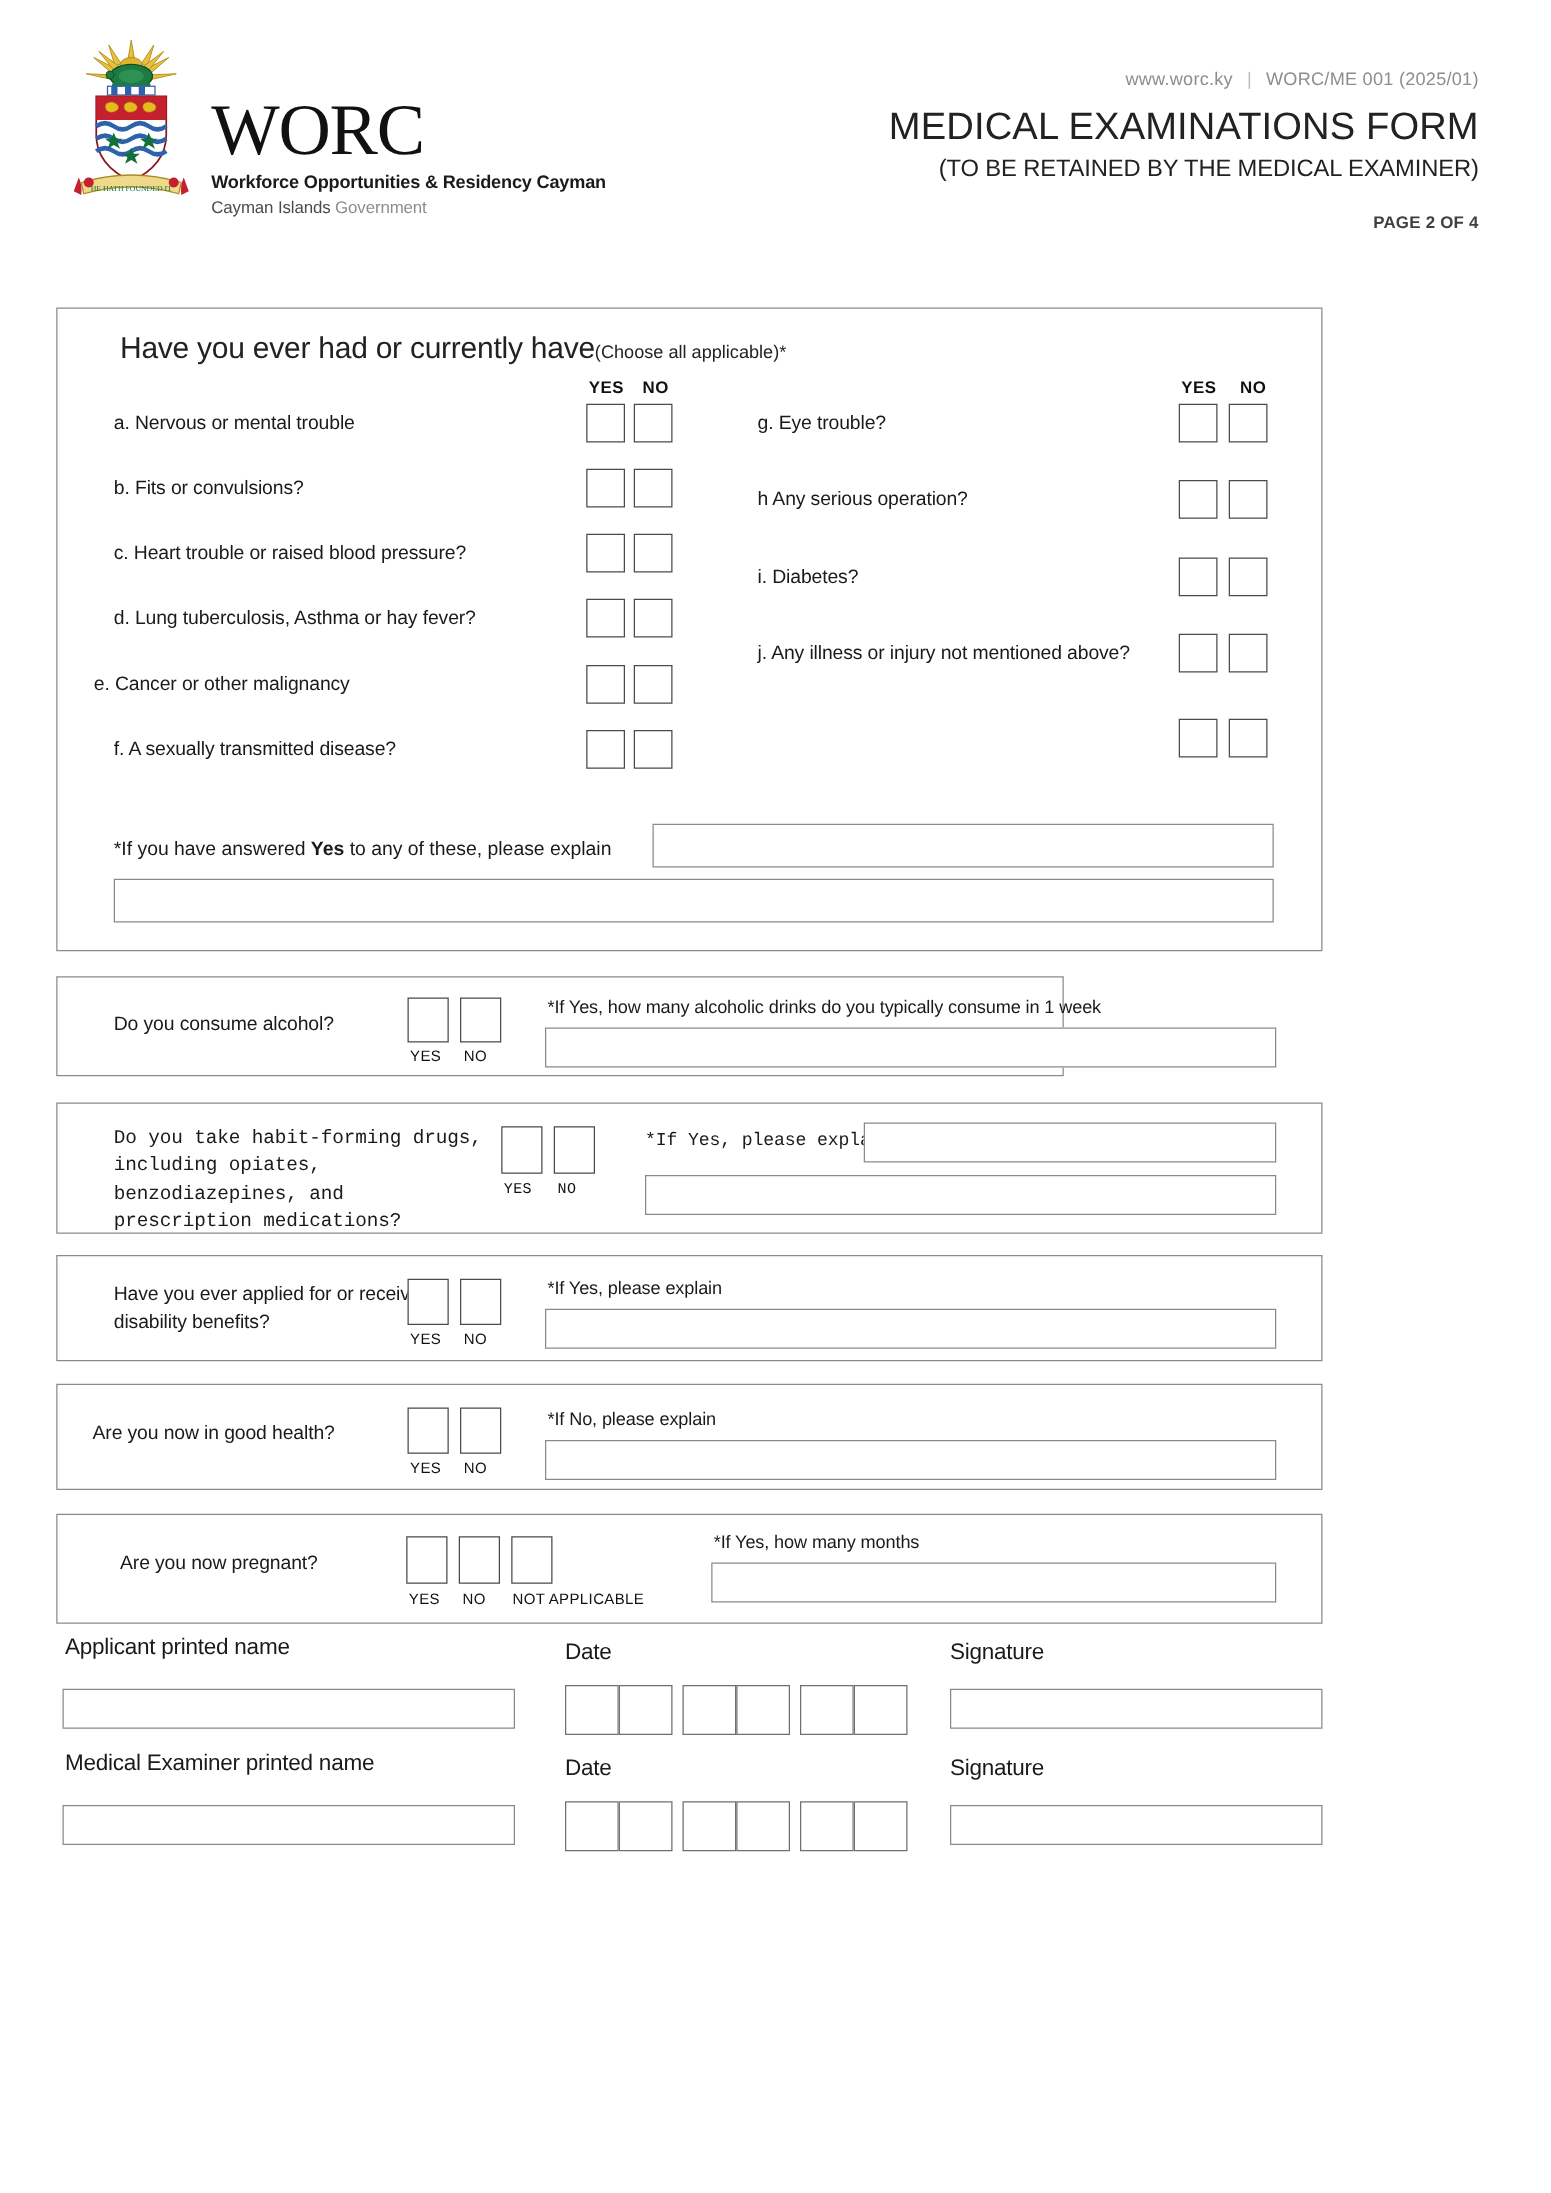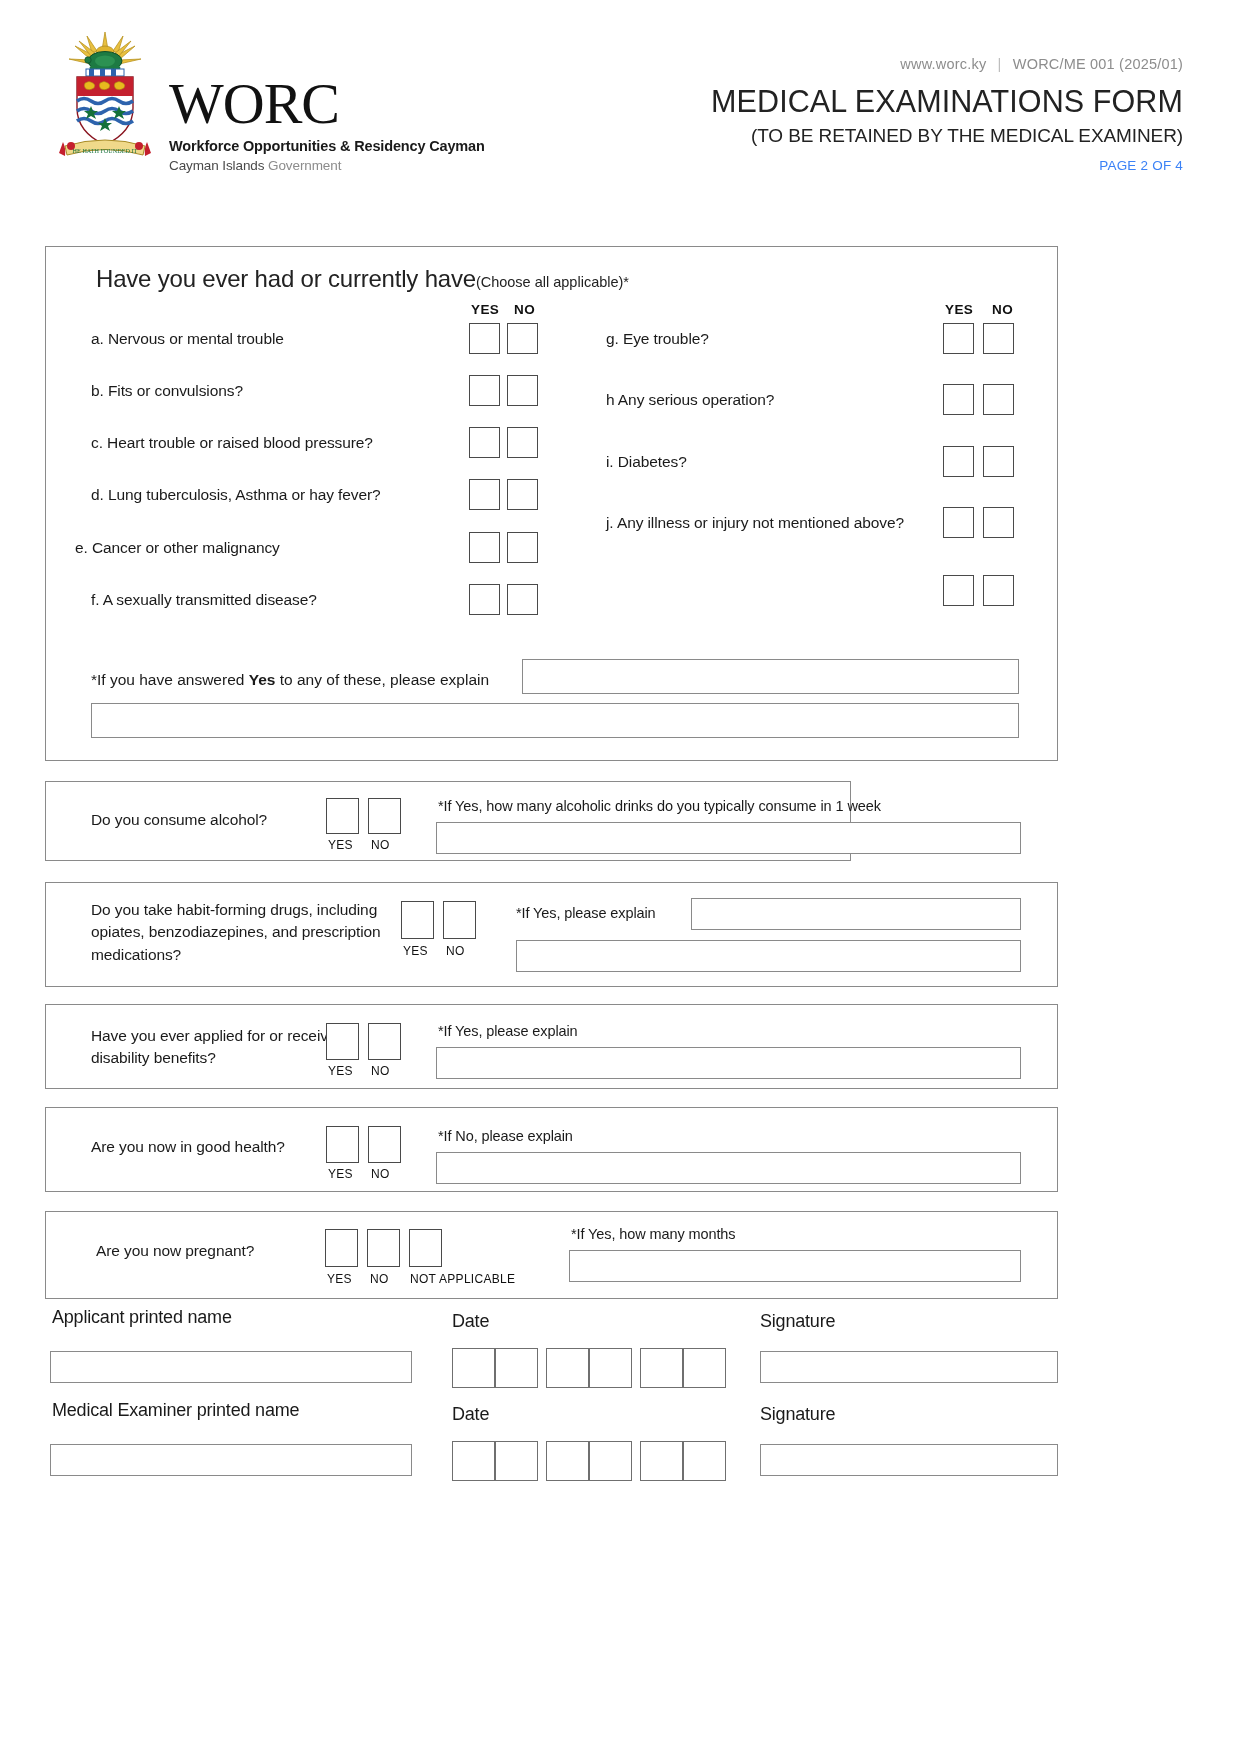--- a/index.html
+++ b/index.html
@@ -18,21 +18,21 @@
   .brand-word{font-family:"Liberation Serif","DejaVu Serif",serif;font-size:58px;line-height:.95;letter-spacing:-1px;color:#111;font-weight:400;}
   .brand-sub1{font-size:14.5px;font-weight:bold;color:#1a1a1a;margin-top:7px;letter-spacing:-.15px;}
   .brand-sub2{font-size:13.5px;color:#8c8c8c;margin-top:4px;letter-spacing:-.1px;}
   .brand-sub2 b{color:#4a4a4a;font-weight:normal;}
 
   .hdr-right{position:absolute;right:58px;top:56px;text-align:right;}
   .hdr-meta{font-size:14.5px;color:#8d8d8d;letter-spacing:.2px;white-space:nowrap;}
   .hdr-meta .sep{padding:0 7px;color:#bdbdbd;}
   .hdr-title{font-size:30.5px;color:#222;margin-top:12px;letter-spacing:.1px;white-space:nowrap;}
   .hdr-subtitle{font-size:19px;color:#222;margin-top:6px;letter-spacing:-.1px;white-space:nowrap;}
-  .hdr-page{font-size:13.5px;color:#3b82f6;margin-top:11px;letter-spacing:.2px;}
+  .hdr-page{font-size:13.5px;color:#404040;margin-top:23px;letter-spacing:.2px;font-weight:bold;}
 
   
   .panel{position:absolute;border:1.4px solid #8a8a8a;background:#fff;box-sizing:border-box;}
   .cbox{border:1.6px solid #4a4a4a;background:#fff;box-sizing:border-box;}
   .field{border:1.5px solid #8a8a8a;background:#fff;box-sizing:border-box;}
 
   
   #sec-conditions{left:45px;top:246px;width:1013px;height:515px;}
   .q-title{position:absolute;left:50px;top:18px;font-size:24px;color:#222;letter-spacing:-.2px;white-space:nowrap;}
   .q-title .small{font-size:14.5px;letter-spacing:0;}
@@ -196,21 +196,21 @@
   <div class="panel" style="left:45px;top:781px;width:806px;height:80px;">
     <div class="qlabel" style="left:45px;top:27px;">Do you consume alcohol?</div>
     <div class="cbox" style="position:absolute;left:280px;top:16px;width:33px;height:36px;"></div>
     <div class="cbox" style="position:absolute;left:322px;top:16px;width:33px;height:36px;"></div>
     <div class="yn-cap" style="left:282px;top:56px;">YES</div>
     <div class="yn-cap" style="left:325px;top:56px;">NO</div>
     <div class="explain-note" style="left:392px;top:16px;">*If Yes, how many alcoholic drinks do you typically consume in 1 week</div>
     <div class="field" style="position:absolute;left:390px;top:40px;width:585px;height:32px;"></div>
   </div>
 
-  <div class="panel" style="left:45px;top:882px;width:1013px;height:105px;">
+  <div class="panel" style="left:45px;top:882px;width:1013px;height:105px;font-family:Liberation Mono, monospace;">
     <div class="qlabel" style="left:45px;top:16px;width:300px;">Do  you take habit-forming drugs, including opiates, benzodiazepines, and prescription medications?</div>
     <div class="cbox" style="position:absolute;left:355px;top:18px;width:33px;height:38px;"></div>
     <div class="cbox" style="position:absolute;left:397px;top:18px;width:33px;height:38px;"></div>
     <div class="yn-cap" style="left:357px;top:61px;">YES</div>
     <div class="yn-cap" style="left:400px;top:61px;">NO</div>
     <div class="explain-note" style="left:470px;top:22px;">*If Yes, please explain</div>
     <div class="field" style="position:absolute;left:645px;top:15px;width:330px;height:32px;"></div>
     <div class="field" style="position:absolute;left:470px;top:57px;width:505px;height:32px;"></div>
   </div>
 
@@ -218,21 +218,21 @@
     <div class="qlabel" style="left:45px;top:20px;width:270px;">Have you ever applied for or received disability benefits?</div>
     <div class="cbox" style="position:absolute;left:280px;top:18px;width:33px;height:37px;"></div>
     <div class="cbox" style="position:absolute;left:322px;top:18px;width:33px;height:37px;"></div>
     <div class="yn-cap" style="left:282px;top:59px;">YES</div>
     <div class="yn-cap" style="left:325px;top:59px;">NO</div>
     <div class="explain-note" style="left:392px;top:18px;">*If Yes, please explain</div>
     <div class="field" style="position:absolute;left:390px;top:42px;width:585px;height:32px;"></div>
   </div>
 
   <div class="panel" style="left:45px;top:1107px;width:1013px;height:85px;">
-    <div class="qlabel" style="left:45px;top:28px;">Are you now in good health?</div>
+    <div class="qlabel" style="left:28px;top:28px;">Are you now in good health?</div>
     <div class="cbox" style="position:absolute;left:280px;top:18px;width:33px;height:37px;"></div>
     <div class="cbox" style="position:absolute;left:322px;top:18px;width:33px;height:37px;"></div>
     <div class="yn-cap" style="left:282px;top:59px;">YES</div>
     <div class="yn-cap" style="left:325px;top:59px;">NO</div>
     <div class="explain-note" style="left:392px;top:20px;">*If No, please explain</div>
     <div class="field" style="position:absolute;left:390px;top:44px;width:585px;height:32px;"></div>
   </div>
 
   <div class="panel" style="left:45px;top:1211px;width:1013px;height:88px;">
     <div class="qlabel" style="left:50px;top:28px;">Are you now pregnant?</div>

